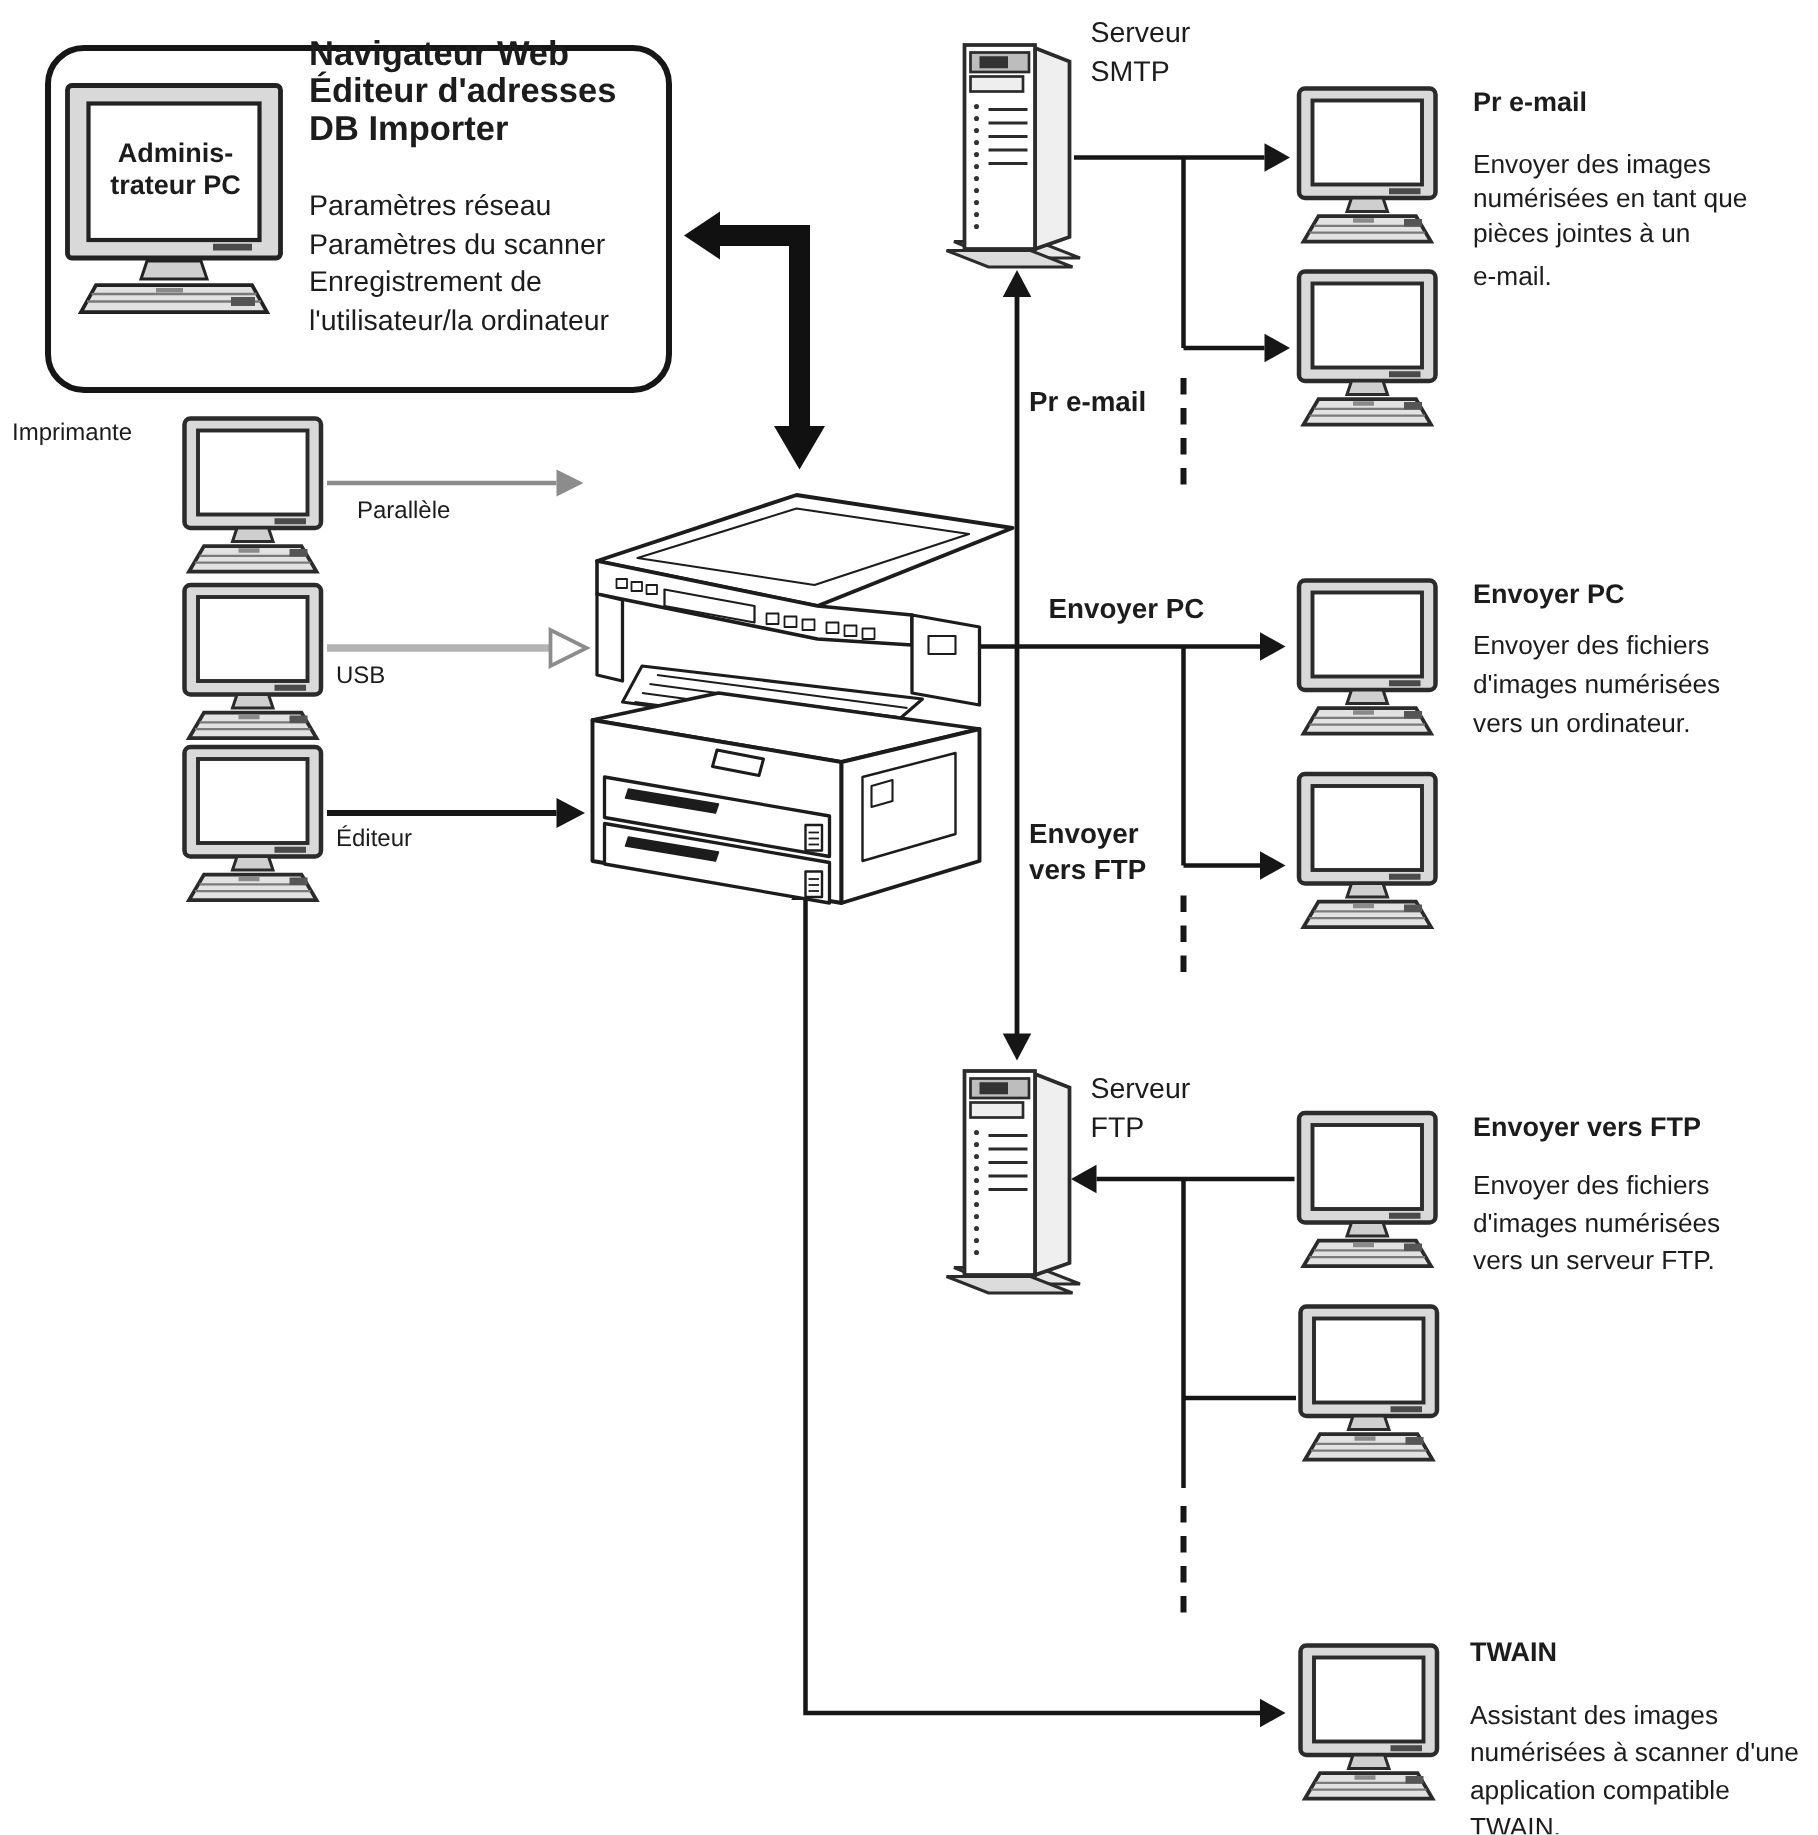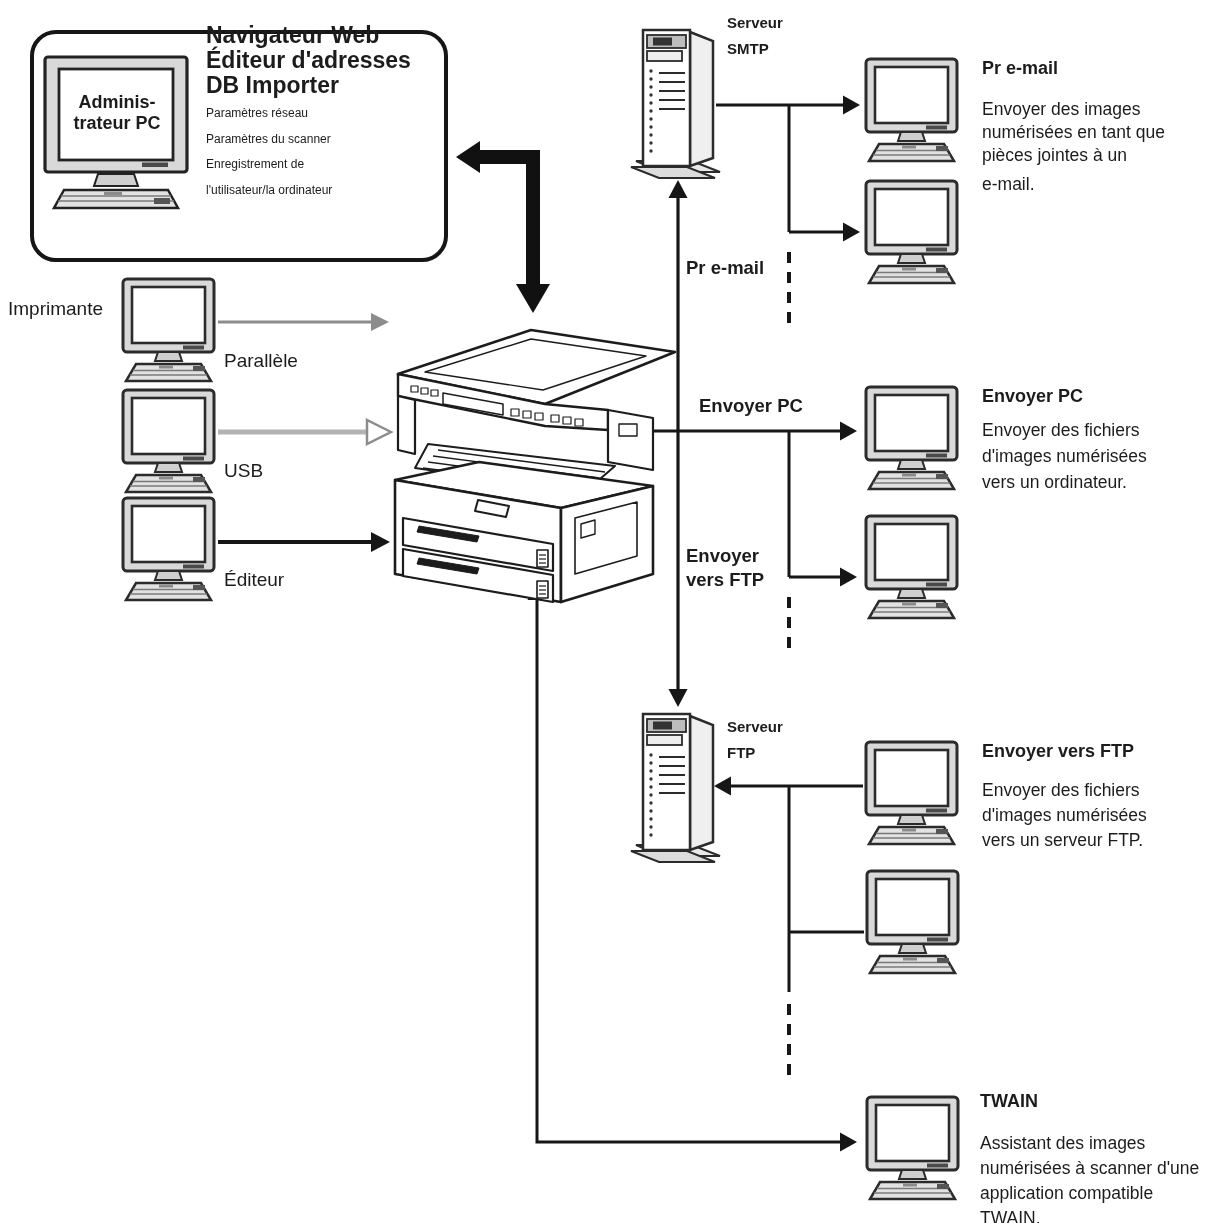--- a/index.html
+++ b/index.html
@@ -6,25 +6,25 @@
   .canvas{position:relative;width:1212px;height:1223px;background:#fff;overflow:hidden;
           font-family:"Liberation Sans",sans-serif;color:#1c1c1c;}
   .nowrap{white-space:nowrap;}
   svg{display:block;}
   .conn{position:absolute;left:0;top:0;z-index:0;}
   .comp{position:absolute;z-index:1;}
   .txt{position:absolute;z-index:2;}
   .admin-box{position:absolute;left:30px;top:30px;width:410px;height:224px;
              border:4px solid #161616;border-radius:26px;z-index:1;background:transparent;}
   .admin-tools{font-size:23px;font-weight:bold;line-height:25px;}
-  .admin-settings{font-size:12px;line-height:25.5px;}
+  .admin-settings{font-size:19px;line-height:25.5px;margin-top:24px;}
   .pc-screen-label{font-size:18px;font-weight:bold;line-height:21px;text-align:center;}
   .edge-label{font-size:18.5px;font-weight:bold;line-height:24px;}
-  .server-label{font-size:15px;font-weight:bold;line-height:26px;}
-  .conn-label{font-size:19px;line-height:22px;margin-top:20px;}
+  .server-label{font-size:19px;font-weight:normal;line-height:26px;}
+  .conn-label{font-size:16px;line-height:22px;}
   .dest{width:232px;}
   .dest-title{font-size:18px;font-weight:bold;line-height:20px;}
   .dest-lines{font-size:17.5px;}
   .dest-lines.lh23 div{line-height:23px;}
   .dest-lines.lh25 div{line-height:25px;}
   .dest-lines.lh26 div{line-height:26px;}
   .mt6{margin-top:6px;}
   .hidden-defs{position:absolute;width:0;height:0;overflow:hidden;}
 </style>
 </head>
@@ -201,21 +201,21 @@
   <div class="txt conn-label nowrap" style="left:8px;top:278px">Imprimante</div>
   <svg class="comp" style="left:120px;top:276px" width="97" height="110" viewBox="0 0 97 110">
       <use href="#icon-monitor"></use>
     </svg>
   <svg class="comp" style="left:120px;top:387px" width="97" height="110" viewBox="0 0 97 110">
       <use href="#icon-monitor"></use>
     </svg>
   <svg class="comp" style="left:120px;top:495px" width="97" height="110" viewBox="0 0 97 110">
       <use href="#icon-monitor"></use>
     </svg>
-  <div class="txt conn-label nowrap" style="left:224px;top:330px">Parallèle</div>
+  <div class="txt conn-label nowrap" style="left:238px;top:330px">Parallèle</div>
   <div class="txt conn-label nowrap" style="left:224px;top:440px">USB</div>
   <div class="txt conn-label nowrap" style="left:224px;top:549px">Éditeur</div>
 
   <svg class="comp" style="left:383px;top:312px" width="307" height="292" viewBox="0 0 307 292">
       <use href="#icon-copier"></use>
     </svg>
 
   <svg class="comp" style="left:628px;top:26px" width="98" height="156" viewBox="0 0 98 156">
       <use href="#icon-server"></use>
     </svg>

